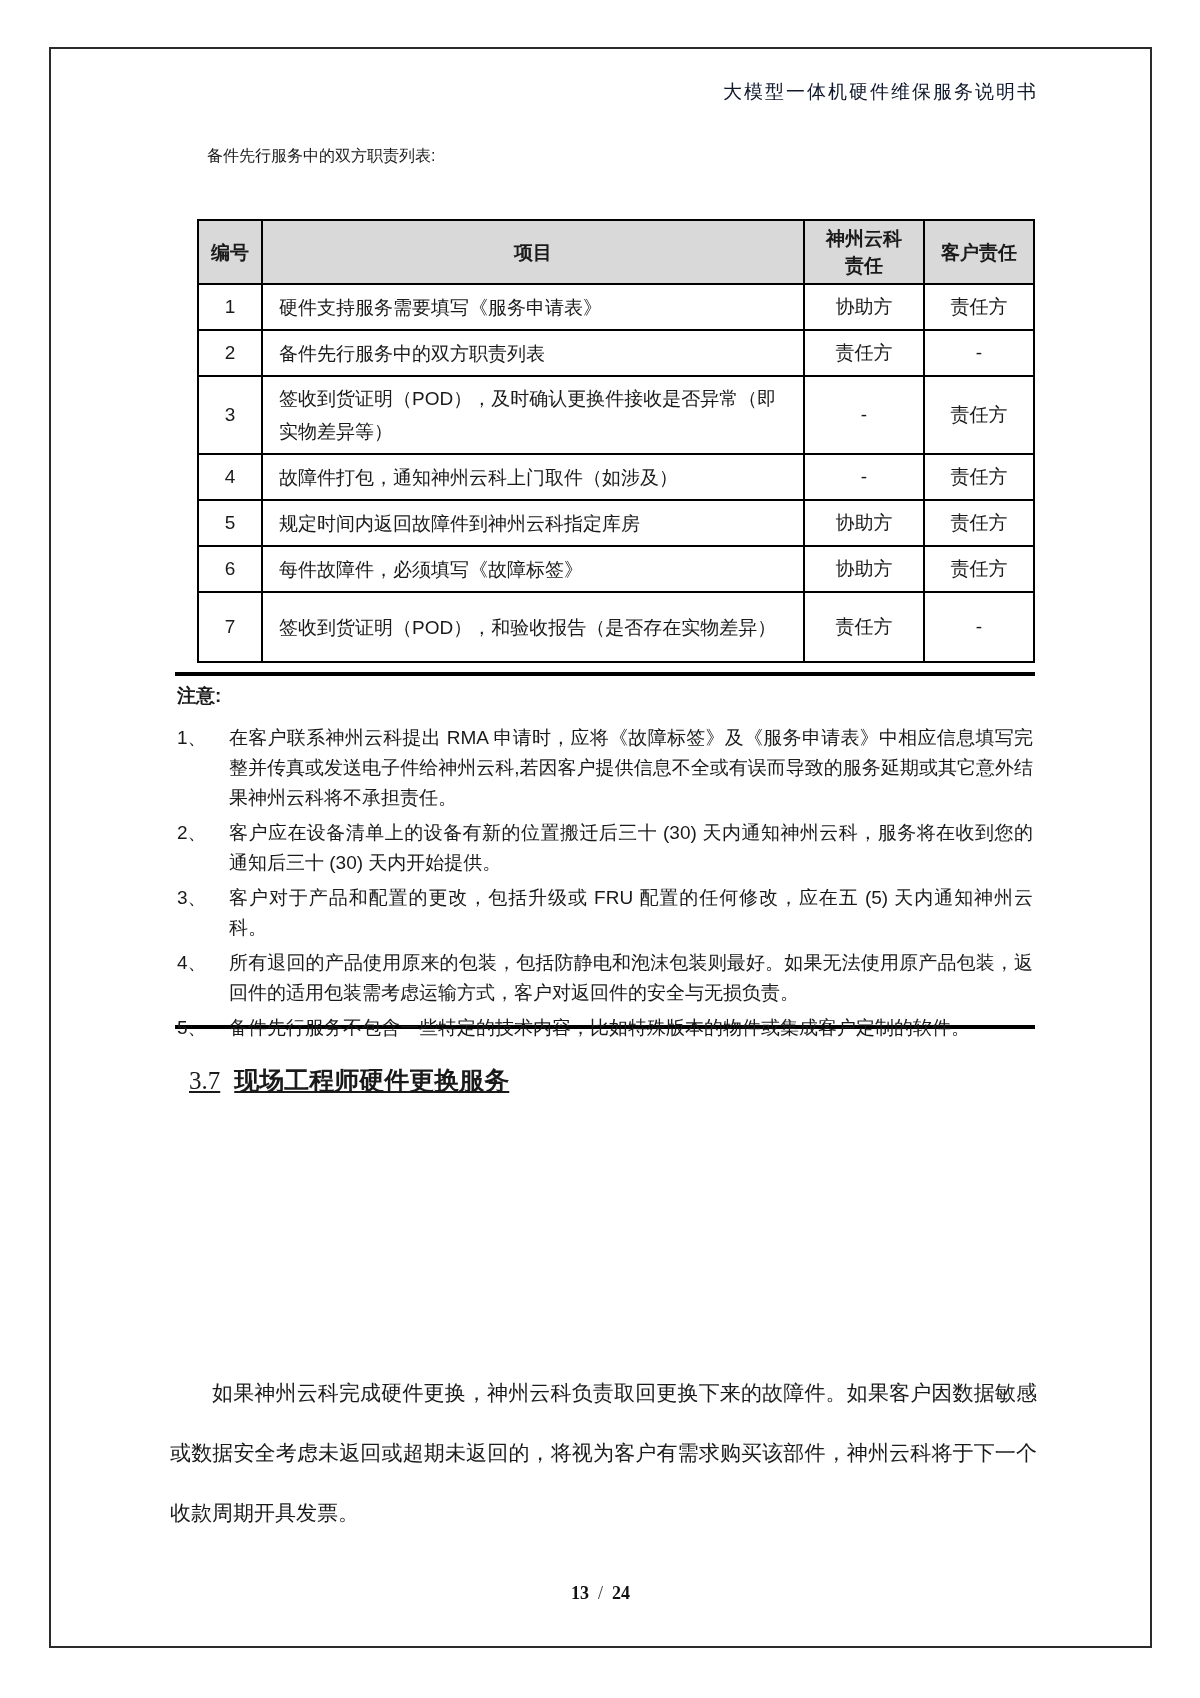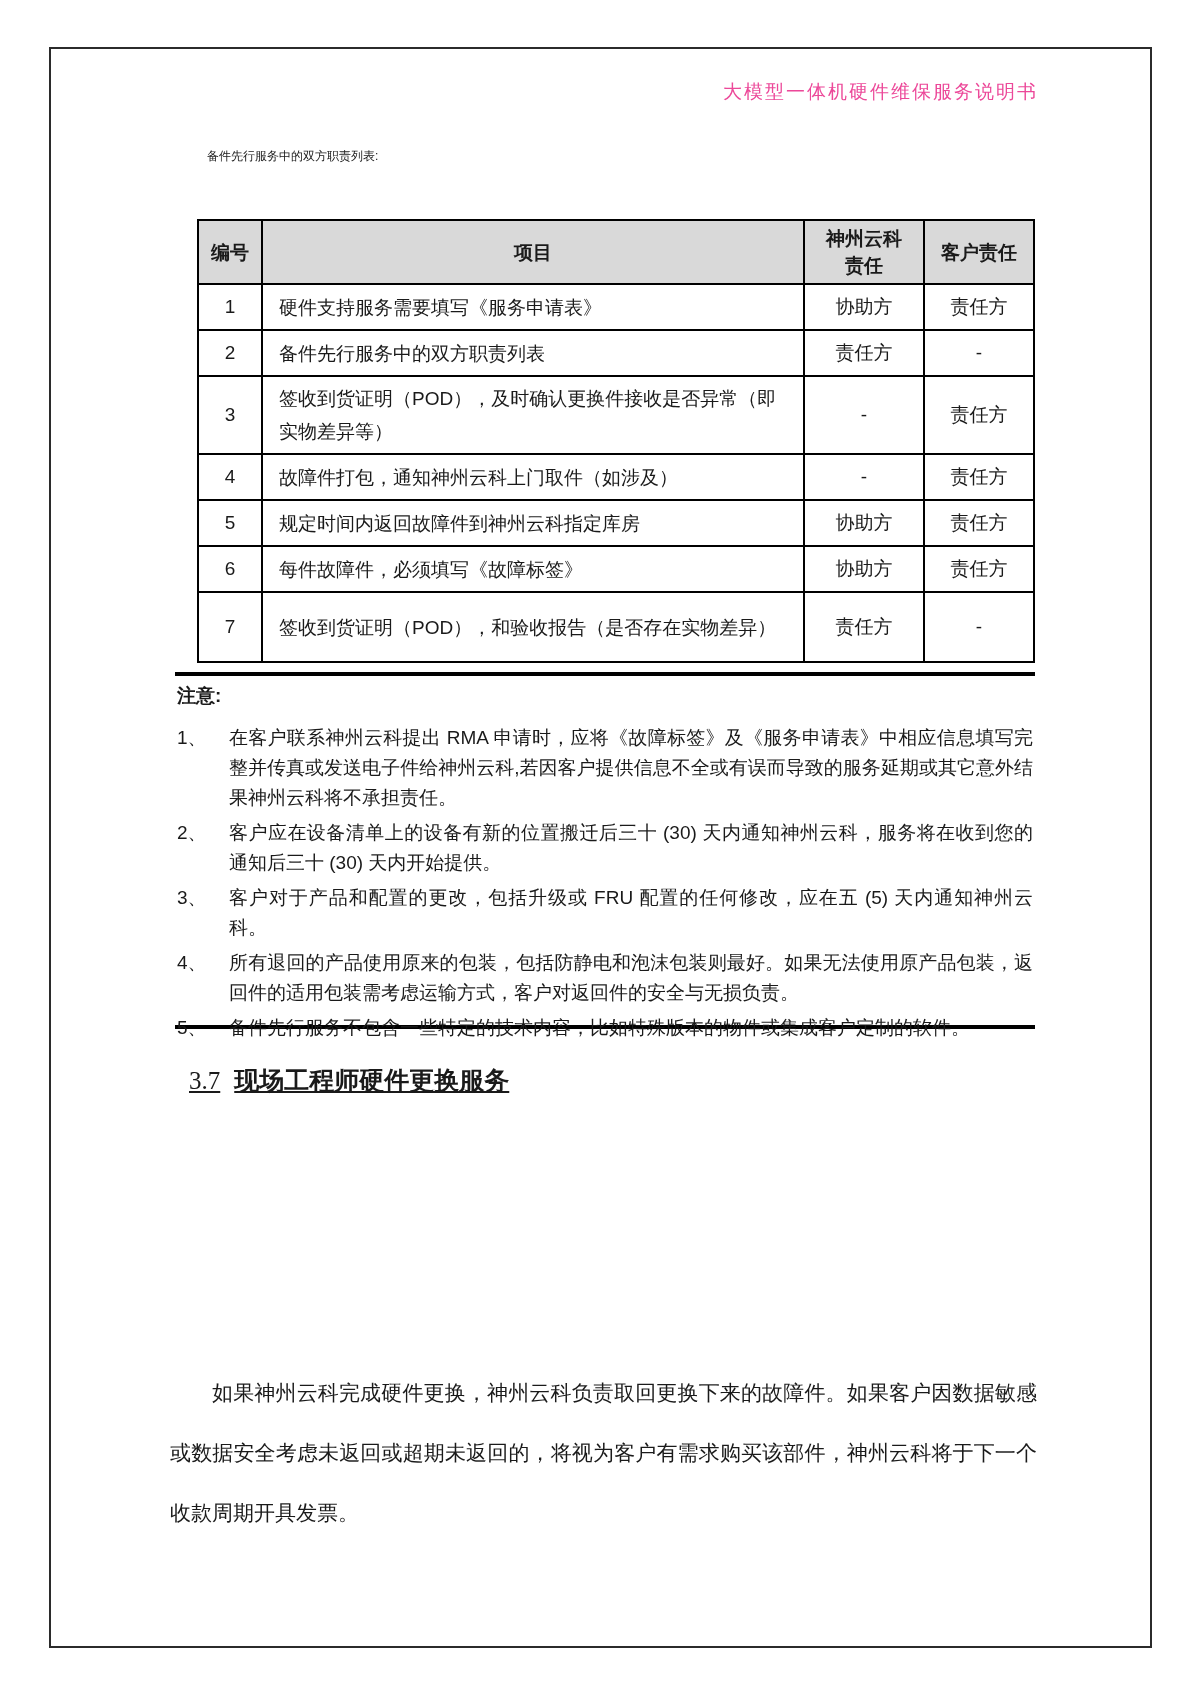--- a/index.html
+++ b/index.html
@@ -18,28 +18,28 @@
     border: 2px solid #2b2b2b;
     background: #ffffff;
   }
   
   .header-title {
     position: absolute;
     top: 30px; right: 112px;
     font-family: "Liberation Serif", "DejaVu Serif", serif;
     font-size: 19px;
     letter-spacing: 2px;
-    color: #ec4899;
+    color: #0f172a;
   }
   
   .intro {
     position: absolute;
     top: 94px; left: 156px;
     margin: 0;
-    font-size: 12px;
+    font-size: 16px;
     line-height: 26px;
   }
   
   .resp-table {
     position: absolute;
     top: 170px; left: 146px;
     width: 836px;
     border-collapse: collapse;
     table-layout: fixed;
     font-size: 19px;
@@ -222,14 +222,17 @@
       <span class="note-text">备件先行服务不包含一些特定的技术内容，比如特殊版本的物件或集成客户定制的软件。</span>
     </div>
   </div>
 
   <h2 class="section-heading">
     <span class="sec-num">3.7</span><span class="sec-title">现场工程师硬件更换服务</span>
   </h2>
 
   <p class="para para-2">如果神州云科完成硬件更换，神州云科负责取回更换下来的故障件。如果客户因数据敏感或数据安全考虑未返回或超期未返回的，将视为客户有需求购买该部件，神州云科将于下一个收款周期开具发票。</p>
 
+  <div class="page-footer">
+    <span>13</span><span class="sep">/</span><span>24</span>
+  </div>
 
 </div>
 
 </body></html>

